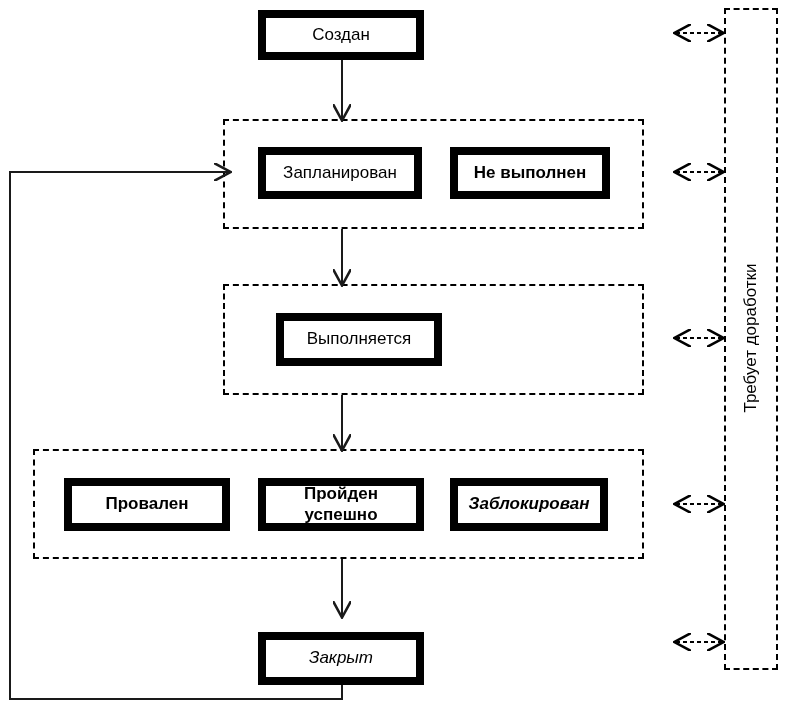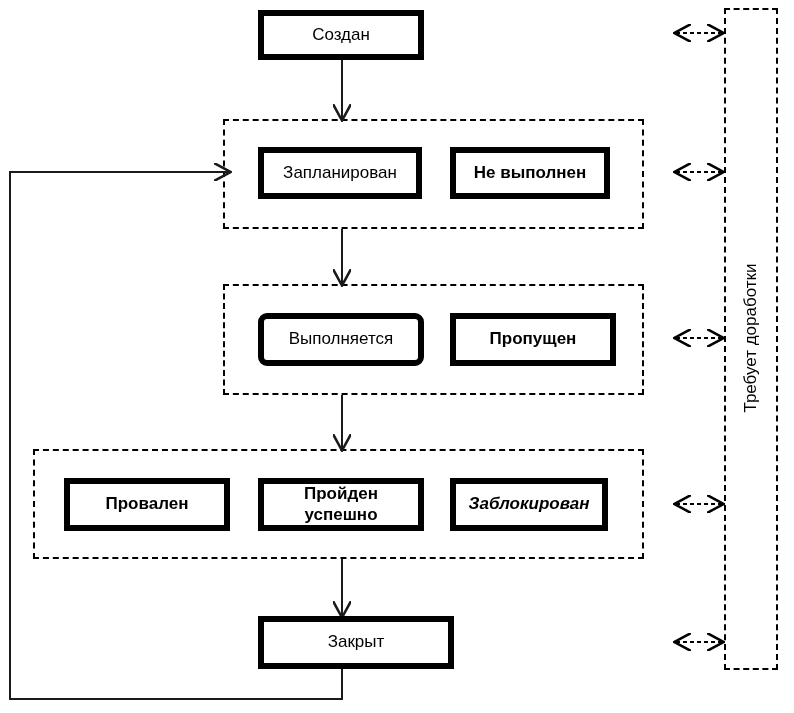--- a/index.html
+++ b/index.html
@@ -14,21 +14,21 @@
     position: relative;
     width: 794px;
     height: 713px;
     background: #ffffff;
     overflow: hidden;
   }
   
   .state-box {
     position: absolute;
     box-sizing: border-box;
-    border: 6px solid #000000;
+    border: 8px solid #000000;
     background: #ffffff;
     display: flex;
     align-items: center;
     justify-content: center;
     text-align: center;
     font-size: 17px;
     color: #000000;
     line-height: 1.18;
     padding: 2px 4px;
     z-index: 6;
@@ -110,34 +110,33 @@
   <div class="state-box" style="left:258px; top:10px; width:166px; height:50px;">Создан</div>
 
   <div class="group-box" style="left:223px; top:119px; width:421px; height:110px;"></div>
 
   <div class="state-box" style="left:258px; top:147px; width:164px; height:52px;">Запланирован</div>
 
   <div class="state-box bold" style="left:450px; top:147px; width:160px; height:52px;">Не выполнен</div>
 
   <div class="group-box" style="left:223px; top:284px; width:421px; height:111px;"></div>
 
-  <div class="state-box" style="left:258px; top:313px; width:166px; height:53px;border-radius:9px;">Выполняется</div>
+  <div class="state-box" style="left:276px; top:313px; width:166px; height:53px;">Выполняется</div>
 
-  <div class="state-box bold" style="left:450px; top:313px; width:166px; height:53px;">Пропущен</div>
 
   <div class="group-box" style="left:33px; top:449px; width:611px; height:110px;"></div>
 
   <div class="state-box bold" style="left:64px; top:478px; width:166px; height:53px;">Провален</div>
 
   <div class="state-box bold" style="left:258px; top:478px; width:166px; height:53px; flex-direction:column;">
     <span>Пройден</span>
     <span>успешно</span>
   </div>
 
   <div class="state-box bold" style="left:450px; top:478px; width:158px; height:53px;font-style:italic;">Заблокирован</div>
 
-  <div class="state-box" style="left:258px; top:616px; width:196px; height:53px;">Закрыт</div>
+  <div class="state-box" style="left:258px; top:632px; width:166px; height:53px;font-style:italic;">Закрыт</div>
 
   <div class="side-panel" style="left:724px; top:8px; width:54px; height:662px;"></div>
 
   <div class="side-panel-label" style="left:751px; top:339px; margin-left:-80px; margin-top:-11px; width:160px; text-align:center;">Требует доработки</div>
 
 </div>
 
 </body></html>

